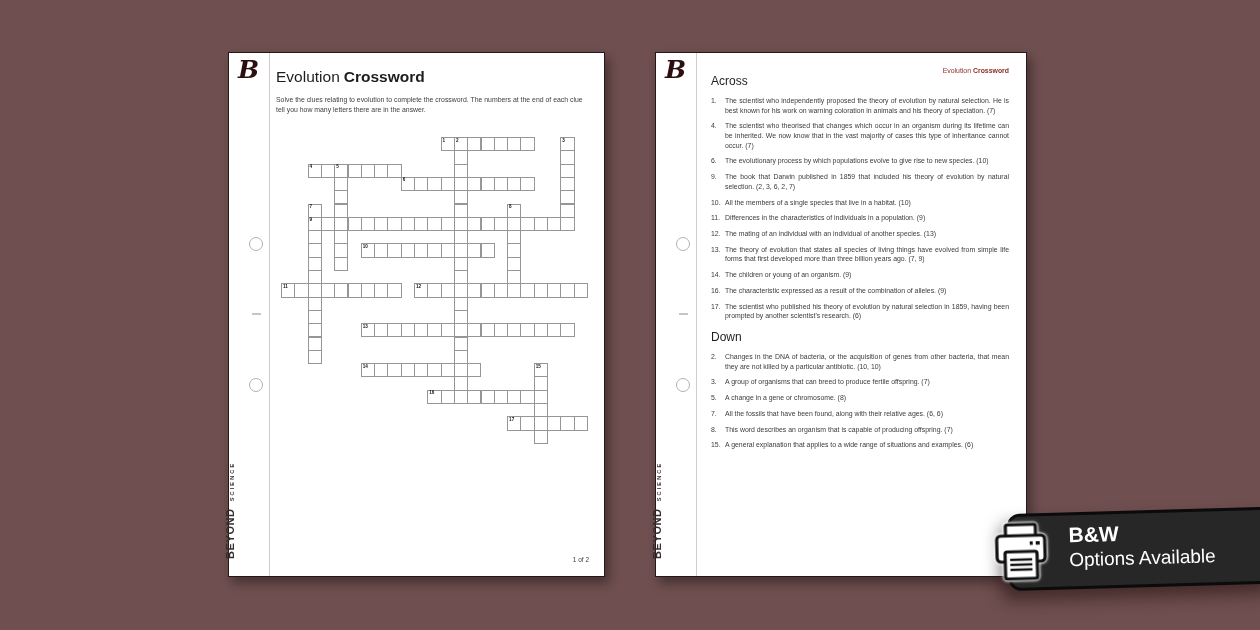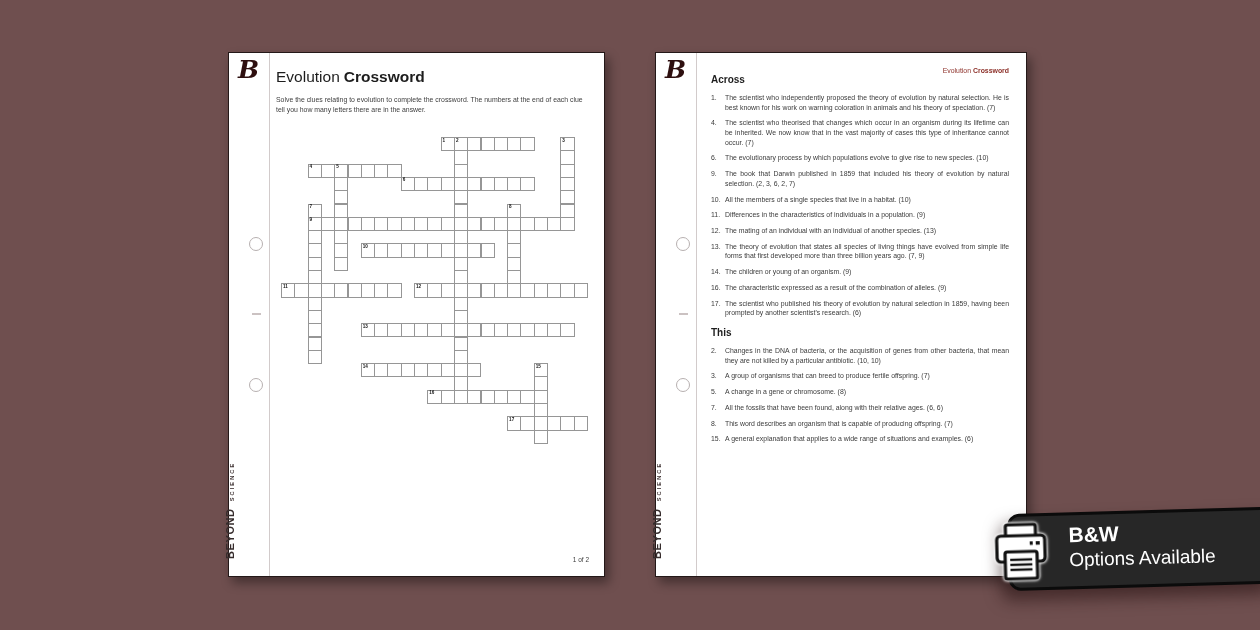--- a/index.html
+++ b/index.html
@@ -32,21 +32,21 @@
   #crossword { position:absolute; left:52px; top:84px; width:306px; height:306px; }
   .cw-cell { position:absolute; width:14.3px; height:14.3px; border:1px solid #969696; background:#fff; }
   .cw-num { position:absolute; left:1px; top:0.5px; font-size:4.6px; font-weight:bold; color:#141414; line-height:1; }
   .p1-pageno { position:absolute; right:15px; bottom:13px; font-size:6.5px; color:#3d3d3d; }
 
   
   .p2-header { position:absolute; right:17px; top:14px; font-size:6.9px; color:#8c2f28; }
   .p2-header .t-reg { font-weight:400; margin-right:2px; }
   .p2-header .t-bold { font-weight:700; }
   .clues { position:absolute; left:55px; right:17px; top:21px; color:#3a3a3a; }
-  .clue-head { font-size:10px; font-weight:700; color:#1e1e1e; margin-bottom:8px; }
+  .clue-head { font-size:12px; font-weight:400; color:#1e1e1e; margin-bottom:8px; }
   .clue-head.down { margin-top:9px; }
   .clue { position:relative; padding-left:14px; margin-bottom:6.2px; font-size:6.9px;
           line-height:9.6px; text-align:justify; }
   .clue-num { position:absolute; left:0; top:0; }
 
   
   #bw-badge { position:absolute; left:1008px; top:514px; width:268px; height:77px;
           background:#272727; border:3px solid #0b0b0b; border-radius:12px 0 0 12px;
           transform:rotate(-1.6deg); transform-origin:left center;
           box-shadow:-8px 10px 16px rgba(35,15,15,.55); }
@@ -297,21 +297,21 @@
         <div class="clue"><span class="clue-num">6.</span><span>The evolutionary process by which populations evolve to give rise to new species. (10)</span></div>
         <div class="clue"><span class="clue-num">9.</span><span>The book that Darwin published in 1859 that included his theory of evolution by natural selection. (2, 3, 6, 2, 7)</span></div>
         <div class="clue"><span class="clue-num">10.</span><span>All the members of a single species that live in a habitat. (10)</span></div>
         <div class="clue"><span class="clue-num">11.</span><span>Differences in the characteristics of individuals in a population. (9)</span></div>
         <div class="clue"><span class="clue-num">12.</span><span>The mating of an individual with an individual of another species. (13)</span></div>
         <div class="clue"><span class="clue-num">13.</span><span>The theory of evolution that states all species of living things have evolved from simple life forms that first developed more than three billion years ago. (7, 9)</span></div>
         <div class="clue"><span class="clue-num">14.</span><span>The children or young of an organism. (9)</span></div>
         <div class="clue"><span class="clue-num">16.</span><span>The characteristic expressed as a result of the combination of alleles. (9)</span></div>
         <div class="clue"><span class="clue-num">17.</span><span>The scientist who published his theory of evolution by natural selection in 1859, having been prompted by another scientist's research. (6)</span></div>
       </div>
-    <div class="clue-head down">This</div>
+    <div class="clue-head down">Down</div>
     <div id="down-list">
         <div class="clue"><span class="clue-num">2.</span><span>Changes in the DNA of bacteria, or the acquisition of genes from other bacteria, that mean they are not killed by a particular antibiotic. (10, 10)</span></div>
         <div class="clue"><span class="clue-num">3.</span><span>A group of organisms that can breed to produce fertile offspring. (7)</span></div>
         <div class="clue"><span class="clue-num">5.</span><span>A change in a gene or chromosome. (8)</span></div>
         <div class="clue"><span class="clue-num">7.</span><span>All the fossils that have been found, along with their relative ages. (6, 6)</span></div>
         <div class="clue"><span class="clue-num">8.</span><span>This word describes an organism that is capable of producing offspring. (7)</span></div>
         <div class="clue"><span class="clue-num">15.</span><span>A general explanation that applies to a wide range of situations and examples. (6)</span></div>
       </div>
   </div>
 </div>

